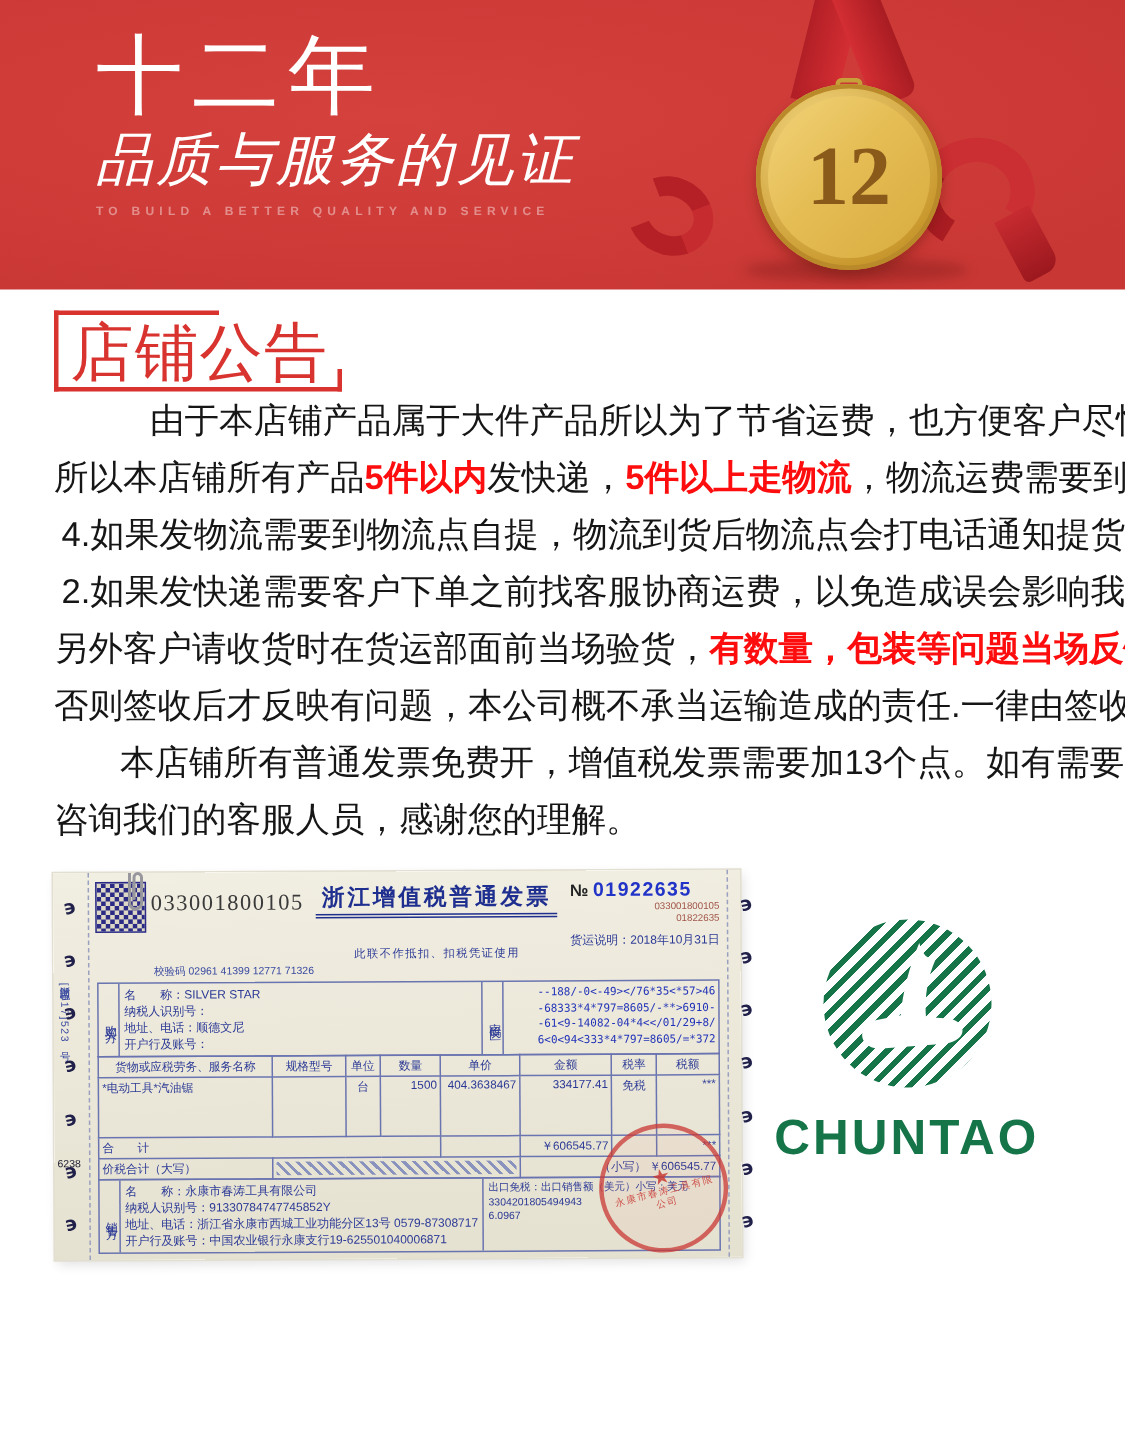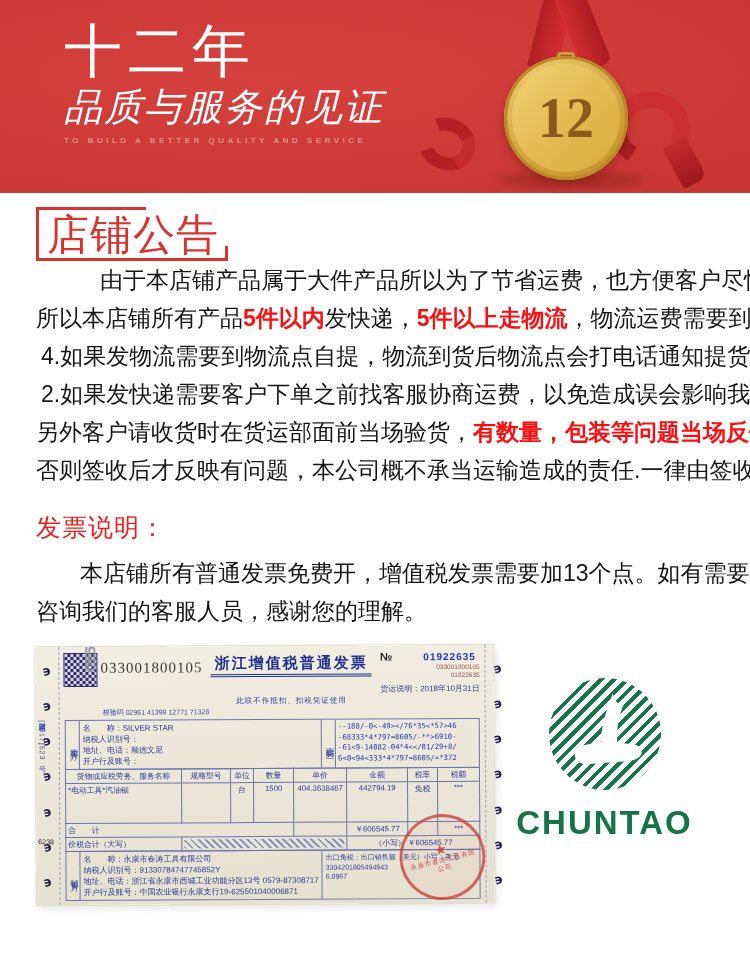--- a/index.html
+++ b/index.html
@@ -72,33 +72,33 @@
   .inv-head{display:flex;align-items:flex-start;}
   .qr{width:32px;height:32px;margin-top:2px;flex:0 0 32px;
     background:repeating-conic-gradient(#2b2b85 0% 25%, #ddd8c6 0% 50%);background-size:6px 6px;outline:1px solid #2b2b85;}
   .clip{position:absolute;left:22px;top:-4px;z-index:3;}
   .inv-code-big{font-family:"Liberation Serif","DejaVu Serif",serif;font-size:15px;color:#3a3a3a;letter-spacing:1px;margin:8px 4px 0 4px;white-space:nowrap;}
   .inv-title-wrap{text-align:center;flex:1;margin-top:3px;}
   .inv-title{font-family:"Liberation Serif","DejaVu Serif",serif;font-size:15px;font-weight:700;color:#1f2f8f;letter-spacing:2px;border-bottom:3px double #1f2f8f;display:inline-block;padding:0 4px 1px 4px;white-space:nowrap;}
   .inv-usage{font-size:7.5px;color:#2c3a96;margin-top:19px;letter-spacing:1px;white-space:nowrap;}
   .inv-no-block{text-align:left;margin-left:4px;white-space:nowrap;}
   .inv-no{font-size:11px;font-weight:700;color:#222;}
-  .inv-no b{color:#2233c8;font-size:10px;letter-spacing:1px;margin-left:28px;}
+  .inv-no b{color:#2233c8;font-size:13px;letter-spacing:1px;}
   .inv-small-codes{font-size:6.5px;color:#a05548;text-align:right;line-height:8px;margin-top:1px;}
   .inv-date{font-size:8px;margin-top:4px;color:#2c3a96;white-space:nowrap;}
   .inv-check{font-size:7px;color:#3a4aa0;margin:1px 0 2px 38px;white-space:nowrap;}
   .inv-box{border:1px solid #6a74b0;display:flex;}
   .v-label{writing-mode:vertical-rl;text-align:center;font-size:8px;letter-spacing:2px;padding:2px 1px;border-right:1px solid #6a74b0;flex:0 0 13px;display:flex;align-items:center;justify-content:center;}
   .kv{flex:1;padding:2px 3px;line-height:11px;font-size:8px;white-space:nowrap;overflow:hidden;}
-  .pwd-cell{flex:0 0 158px;border-left:1px solid #6a74b0;display:flex;}
+  .pwd-cell{flex:0 0 158px;border-left:1px solid #6a74b0;display:flex;justify-content:space-between;}
   .pwd-lines{padding:2px 2px;font-family:"DejaVu Sans Mono",monospace;font-size:7.3px;line-height:10.5px;color:#2233b8;white-space:nowrap;overflow:hidden;}
   table.items{border-collapse:collapse;width:100%;table-layout:fixed;margin-top:-1px;}
   table.items td,table.items th{border:1px solid #6a74b0;font-weight:400;font-size:7.8px;padding:1px 2px;overflow:hidden;white-space:nowrap;color:#2c3a96;}
   table.items th{text-align:center;height:14px;}
-  .td-c{text-align:center;}.td-r{text-align:center;}
+  .td-c{text-align:center;}.td-r{text-align:right;}
   .row-goods td{height:40px;vertical-align:top;}
   .row-total td{height:14px;}
   .hatch-band{height:9px;background:repeating-linear-gradient(45deg,rgba(60,80,170,.55) 0 2px,transparent 2px 5px);border-radius:1px;}
   .seller-box{margin-top:-1px;}
   .remark-cell{flex:0 0 158px;border-left:1px solid #6a74b0;padding:2px 3px;font-size:7px;line-height:9.5px;position:relative;overflow:visible;}
   .inv-foot{display:flex;font-size:8px;margin-top:2px;color:#2c3a96;}
   .stamp{position:absolute;right:-6px;top:-36px;width:86px;height:86px;border:3px solid rgba(201,58,53,.75);border-radius:50%;
     transform:rotate(-14deg);z-index:2;display:flex;flex-direction:column;align-items:center;justify-content:center;color:rgba(201,58,53,.85);background:rgba(230,120,110,.06);}
   .stamp .star{font-size:14px;line-height:14px;}
   .stamp .stxt{font-size:6.5px;letter-spacing:1px;text-align:center;width:70px;line-height:8px;}
@@ -150,21 +150,20 @@
 
     <div class="para">
       <div class="line indent-big">由于本店铺产品属于大件产品所以为了节省运费，也方便客户尽快收到货物</div>
       <div class="line"><span>所以本店铺所有产品</span><span class="hl">5件以内</span><span>发快递，</span><span class="hl">5件以上走物流</span><span>，物流运费需要到付</span></div>
       <div class="line indent-sm">4.如果发物流需要到物流点自提，物流到货后物流点会打电话通知提货</div>
       <div class="line indent-sm">2.如果发快递需要客户下单之前找客服协商运费，以免造成误会影响我们的合作</div>
       <div class="line"><span>另外客户请收货时在货运部面前当场验货，</span><span class="hl">有数量，包装等问题当场反馈解决</span></div>
       <div class="line">否则签收后才反映有问题，本公司概不承当运输造成的责任.一律由签收方承担!</div>
     </div>
 
-    <div class="sec-head">发票说明：</div>
     <div class="para">
       <div class="line" style="padding-left:44px;">本店铺所有普通发票免费开，增值税发票需要加13个点。如有需要，详情请</div>
       <div class="line">咨询我们的客服人员，感谢您的理解。</div>
     </div>
 
     <div class="bottom-row">
 
       <div class="invoice">
         <div class="inv-strip left">
           <span class="side-vtext">浙国税[2017]523号</span>
@@ -237,21 +236,21 @@
               <th>金额</th>
               <th>税率</th>
               <th>税额</th>
             </tr>
             <tr class="row-goods">
               <td>*电动工具*汽油锯</td>
               <td></td>
               <td class="td-c">台</td>
               <td class="td-r">1500</td>
               <td class="td-r">404.3638467</td>
-              <td class="td-r">442794.19</td>
+              <td class="td-r">334177.41</td>
               <td class="td-c">免税</td>
               <td class="td-r">***</td>
             </tr>
             <tr class="row-total">
               <td colspan="4">合　　计</td>
               <td></td>
               <td class="td-r">￥606545.77</td>
               <td></td>
               <td class="td-r">***</td>
             </tr>

